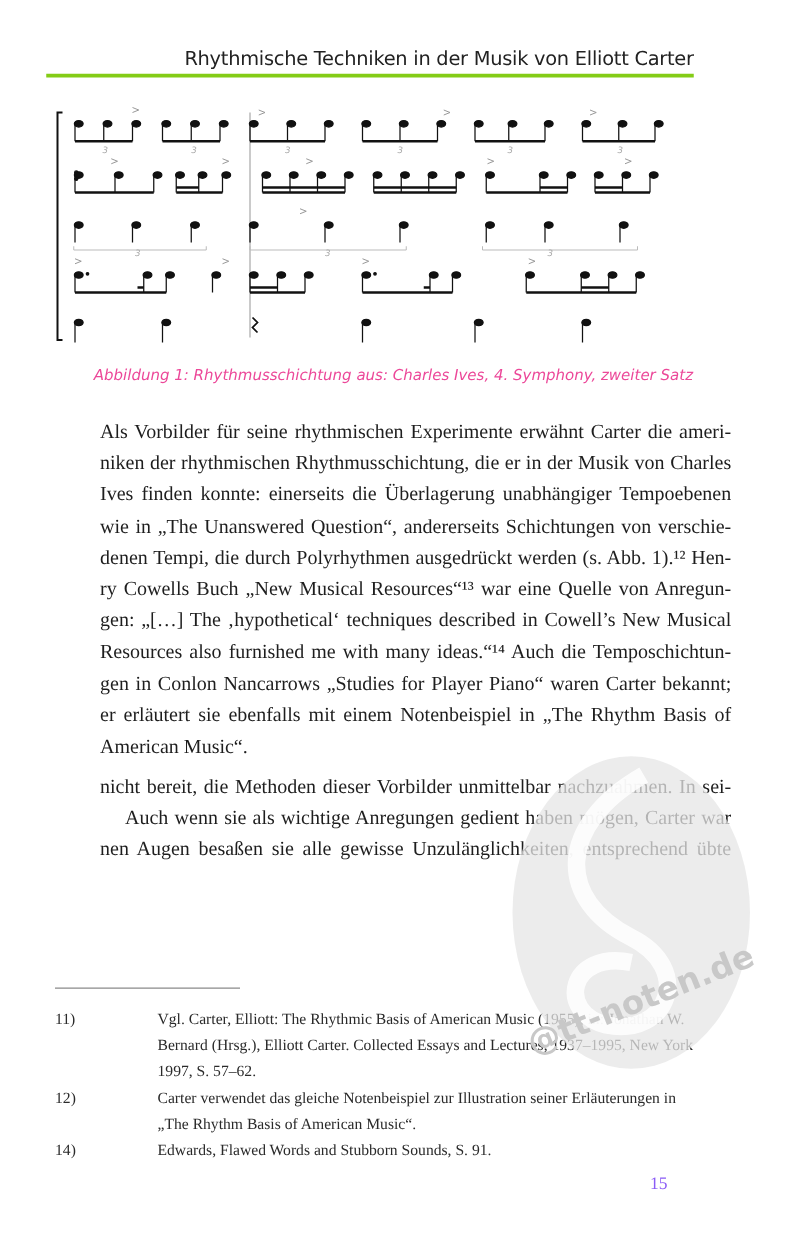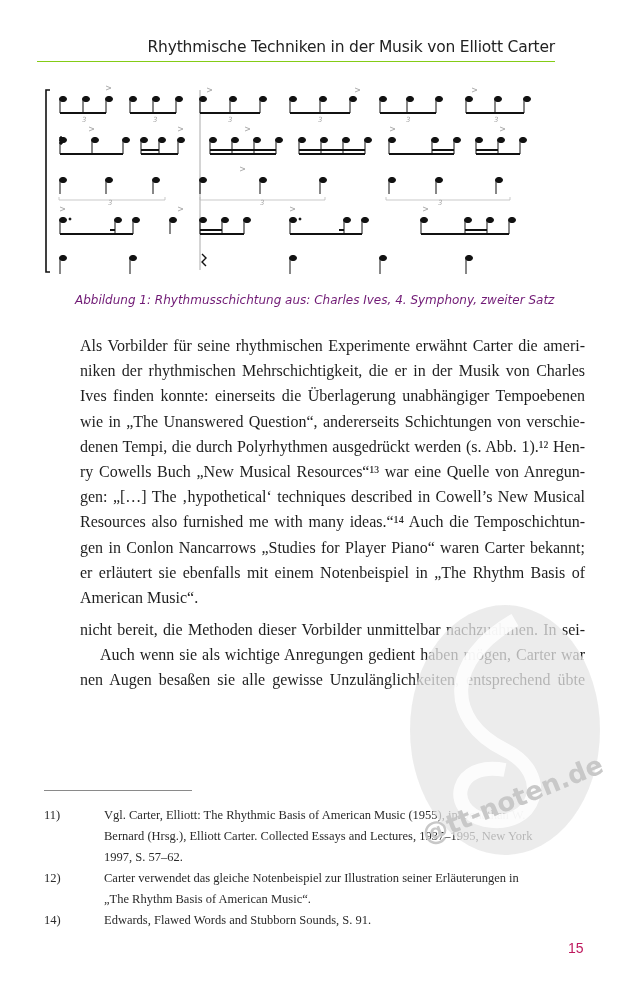--- a/index.html
+++ b/index.html
@@ -1,61 +1,61 @@
 <!DOCTYPE html>
 <html><head>
   <meta charset="utf-8">
   <style>
     * { margin: 0; padding: 0; box-sizing: border-box; }
     html, body { width: 640px; height: 999px; background: #ffffff; overflow: hidden; }
     body { position: relative; font-family: "Liberation Serif", "DejaVu Serif", serif; color: #1e1e1e; }
 
     .running-head {
       position: absolute; left: 37px; top: 36px; width: 518px; height: 26px;
-      border-bottom: 1px solid #84cc16;
+      border-bottom: 3px solid #84cc16;
     }
     .running-head .title {
       position: absolute; right: 0; top: 2px;
       font-family: "DejaVu Sans", "Liberation Sans", sans-serif;
       font-size: 15.5px; letter-spacing: -0.2px; color: #222;
     }
 
     .figure { position: absolute; left: 40px; top: 82px; width: 510px; height: 195px; }
     .figure svg { width: 510px; height: 195px; display: block; }
 
     .caption {
       position: absolute; left: 75px; top: 293px; width: 490px;
       font-family: "DejaVu Sans", "Liberation Sans", sans-serif;
-      font-style: italic; font-size: 12px; color: #701a75;
+      font-style: italic; font-size: 12px; color: #ec4899;
     }
 
     .body-text {
       position: absolute; left: 44px; top: 333px; width: 505px;
       font-size: 16px; line-height: 25.2px; color: #1e1e1e; margin-left: 36px;
     }
     .body-text .line { display: block; white-space: nowrap; text-align: justify; text-align-last: justify; height: 25.2px; }
     .body-text .line.last { text-align-last: left; }
     .body-text .line.indent { padding-left: 20px; }
     .para-gap { height: 7px; }
 
     .footnote-rule {
       position: absolute; left: 44px; top: 790px; width: 148px; border-top: 1px solid #8a8a8a;
     }
     .footnotes {
       position: absolute; left: 44px; top: 805px; width: 510px;
       font-size: 12.5px; line-height: 21px; color: #2a2a2a;
     }
-    .fn { display: flex; }
+    .fn { display: flex; gap: 22px; }
     .fn .num { width: 36px; flex: 0 0 36px; }
     .fn .txt { flex: 1; margin-left: 24px; }
     .fn .txt span { display: block; white-space: nowrap; }
 
     .page-number {
       position: absolute; left: 520px; top: 940px;
-      font-family: Liberation Sans, sans-serif; font-size: 14px; color: #be185d; margin-left: 48px;
+      font-family: Liberation Serif, serif; font-size: 14px; color: #8b5cf6;
     }
 
     .watermark { position: absolute; left: 385px; top: 600px; width: 220px; height: 260px; pointer-events: none; }
     .watermark svg { width: 220px; height: 260px; }
   </style>
 </head>
 <body>
 
 <header class="running-head">
   <span class="title">Rhythmische Techniken in der Musik von Elliott Carter</span>
@@ -280,21 +280,21 @@
         <text x="398" y="123">3</text>
     </g>
   </svg>
 </div>
 
 <div class="caption">Abbildung 1: Rhythmusschichtung aus: Charles Ives, 4. Symphony, zweiter Satz</div>
 
 <main class="body-text">
   <div>
     <span class="line">Als Vorbilder für seine rhythmischen Experimente erwähnt Carter die ameri-</span>
-    <span class="line">niken der rhythmischen Mehrschichtigkeit, die er in der Musik von Charles</span>
+    <span class="line">niken der rhythmischen Rhythmusschichtung, die er in der Musik von Charles</span>
     <span class="line">Ives finden konnte: einerseits die Überlagerung unabhängiger Tempoebenen</span>
     <span class="line">wie in „The Unanswered Question“, andererseits Schichtungen von verschie-</span>
     <span class="line">denen Tempi, die durch Polyrhythmen ausgedrückt werden (s. Abb. 1).¹² Hen-</span>
     <span class="line">ry Cowells Buch „New Musical Resources“¹³ war eine Quelle von Anregun-</span>
     <span class="line">gen: „[…] The ‚hypothetical‘ techniques described in Cowell’s New Musical</span>
     <span class="line">Resources also furnished me with many ideas.“¹⁴ Auch die Temposchichtun-</span>
     <span class="line">gen in Conlon Nancarrows „Studies for Player Piano“ waren Carter bekannt;</span>
     <span class="line">er erläutert sie ebenfalls mit einem Notenbeispiel in „The Rhythm Basis of</span>
     <span class="line last">American Music“.</span>
   </div>

